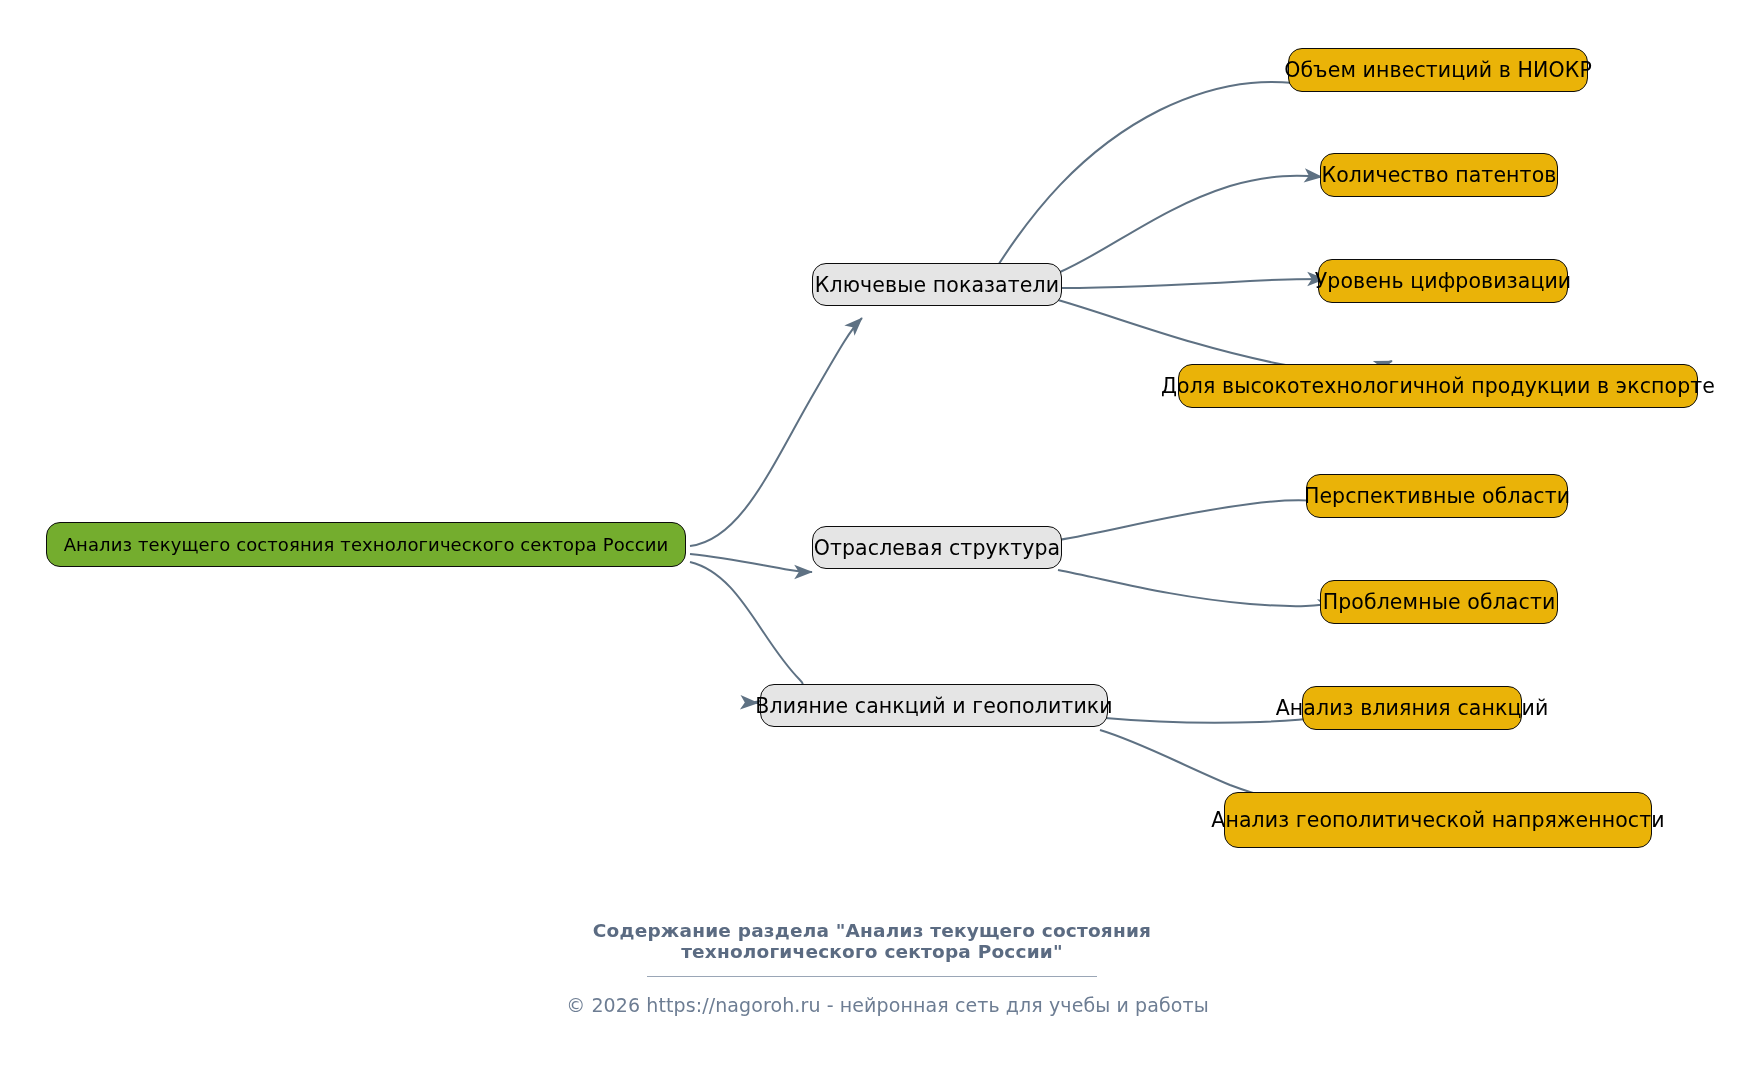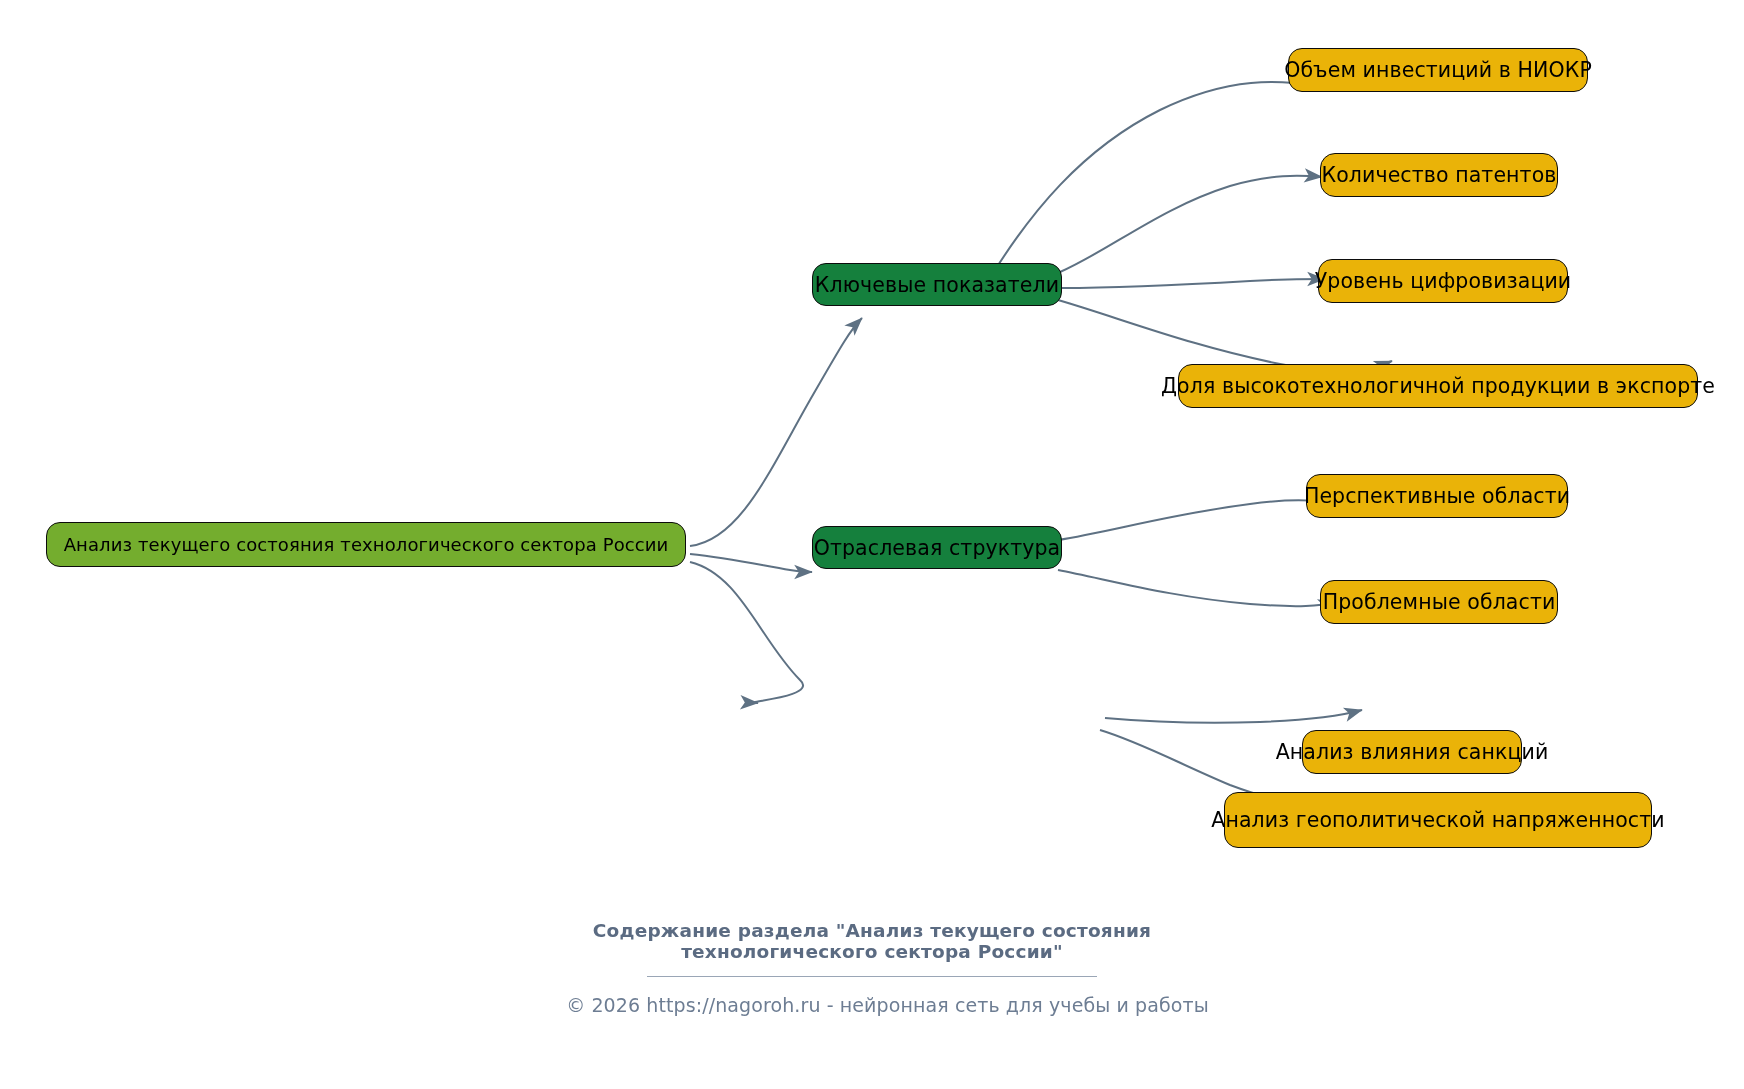--- a/index.html
+++ b/index.html
@@ -39,21 +39,21 @@
     letter-spacing: 0.1px;
     padding: 0 16px;
     background: #ffffff;
   }
   .node.root {
     background: #74ad2e;
     border-radius: 14px;
     font-size: 18px;
   }
   .node.branch {
-    background: #15803d;
+    background: #e5e5e5;
     border-radius: 14px;
   }
   .node.leaf {
     background: #eab308;
     border-radius: 14px;
   }
   #footer {
     position: absolute;
     left: 0;
     width: 1744px;
@@ -114,46 +114,49 @@
   </div>
 
   <div class="node branch" style="left:812px; top:263px; width:250px; height:43px;">
     <span>Ключевые показатели</span>
   </div>
 
   <div class="node branch" style="left:812px; top:526px; width:250px; height:43px;">
     <span>Отраслевая структура</span>
   </div>
 
+  <div class="node branch" style="left:760px; top:684px; width:348px; height:43px;">
+    <span>Влияние санкций и геополитики</span>
+  </div>
 
   <div class="node leaf" style="left:1288px; top:48px; width:300px; height:44px;">
     <span>Объем инвестиций в НИОКР</span>
   </div>
 
-  <div class="node leaf" style="left:1320px; top:153px; width:238px; height:44px;border-radius:15px;">
+  <div class="node leaf" style="left:1320px; top:153px; width:238px; height:44px;">
     <span>Количество патентов</span>
   </div>
 
   <div class="node leaf" style="left:1318px; top:259px; width:250px; height:44px;">
     <span>Уровень цифровизации</span>
   </div>
 
   <div class="node leaf" style="left:1178px; top:364px; width:520px; height:44px;">
     <span>Доля высокотехнологичной продукции в экспорте</span>
   </div>
 
   <div class="node leaf" style="left:1306px; top:474px; width:262px; height:44px;">
     <span>Перспективные области</span>
   </div>
 
   <div class="node leaf" style="left:1320px; top:580px; width:238px; height:44px;">
     <span>Проблемные области</span>
   </div>
 
-  <div class="node leaf" style="left:1302px; top:686px; width:220px; height:44px;margin-top:44px;">
+  <div class="node leaf" style="left:1302px; top:686px; width:220px; height:44px;">
     <span>Анализ влияния санкций</span>
   </div>
 
   <div class="node leaf" style="left:1224px; top:792px; width:428px; height:56px;">
     <span>Анализ геополитической напряженности</span>
   </div>
 
   <div id="footer" style="top:920px;">
     <div class="footer-title">
       <div>Содержание раздела "Анализ текущего состояния</div>

